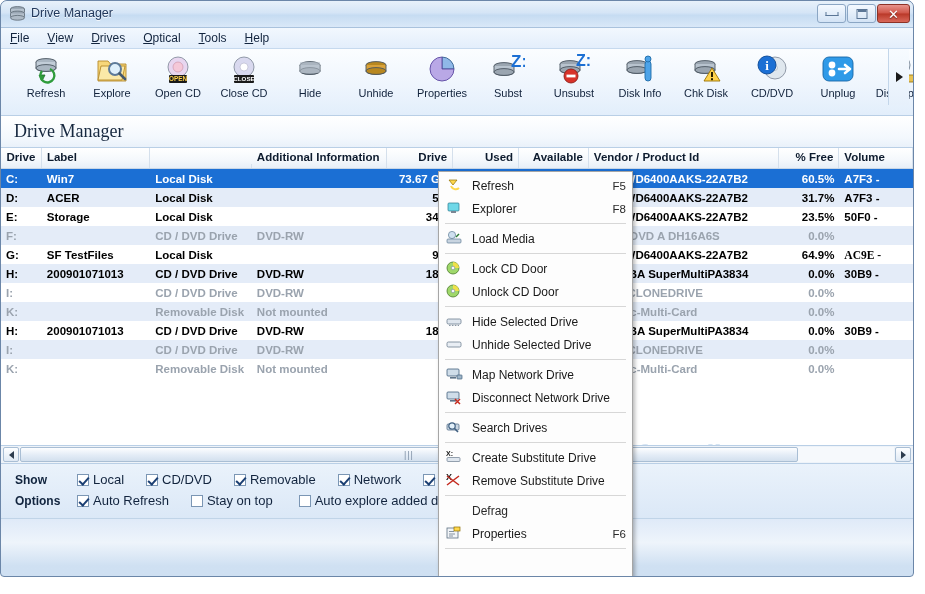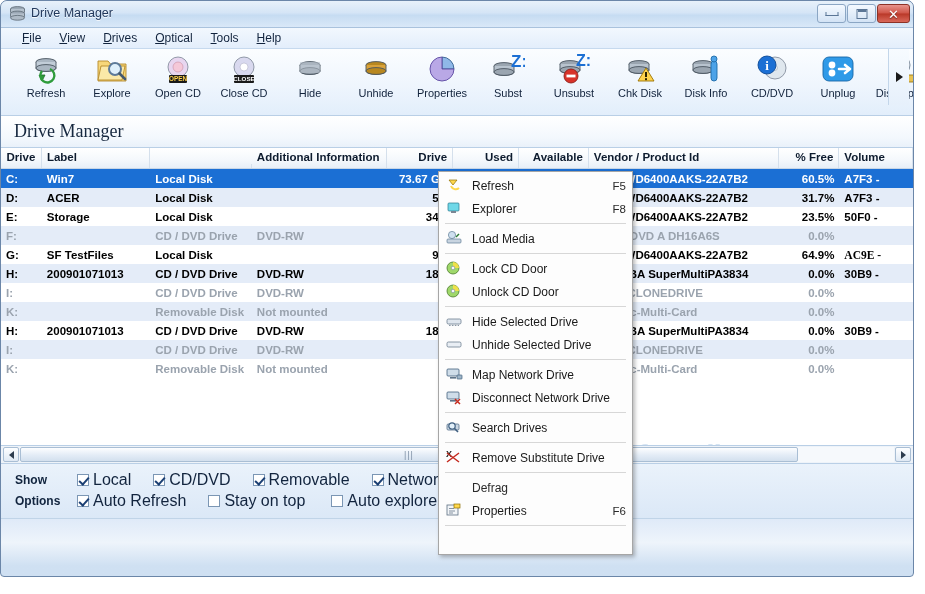--- a/index.html
+++ b/index.html
@@ -29,21 +29,21 @@
      background:linear-gradient(to bottom,#e8948c 0%,#cf5548 48%,#b93828 52%,#d9685a 100%);
      border-color:#8d3226;}
   .gl{position:absolute;left:50%;top:50%;transform:translate(-50%,-50%);}
   .gl.dash{width:11px;height:3px;border:1px solid #5b7696;border-top:none;background:none;}
   .gl.sq{width:9px;height:8px;border:1px solid #5b7696;box-shadow:inset 0 2px 0 #5b7696;}
   .gl.x{font-size:13px;font-weight:bold;color:#fff;line-height:1;
         text-shadow:0 1px 1px rgba(0,0,0,.45);}
 
   
   #menubar{height:20px;background:linear-gradient(to bottom,#f2f8fe,#e3eefb);
-    border-bottom:1px solid #c6d9ee;padding-left:12px;display:flex;align-items:center;}
+    border-bottom:1px solid #c6d9ee;padding-left:0;display:flex;align-items:center;}
   .menu-item{font-size:12px;color:#12243e;padding:2px 9px;white-space:nowrap;cursor:default;}
   .menu-item u{text-decoration:underline;}
 
   
   #toolbar{position:relative;height:62px;
     background:linear-gradient(to bottom,#fbfdff 0%,#eef5fd 58%,#e2eefb 100%);
     border-bottom:1px solid #b9cfe6;display:flex;align-items:flex-start;
     padding:4px 0 0 12px;overflow:hidden;}
   .tb-btn{width:66px;display:flex;flex-direction:column;align-items:center;cursor:default;
           flex:0 0 auto;}
@@ -101,21 +101,21 @@
   
   #options{height:49px;background:linear-gradient(to bottom,#eaf2fb,#dbe8f7);
     padding:5px 0 0 14px;}
   .optrow{display:flex;align-items:center;height:21px;}
   .optlbl{font-size:12px;font-weight:bold;color:#11243e;width:62px;flex:0 0 auto;}
   .cb{display:flex;align-items:center;margin-right:22px;cursor:default;flex:0 0 auto;}
   .box{width:12px;height:12px;background:#fff;border:1px solid #7b96b4;
     box-sizing:border-box;margin-right:4px;position:relative;flex:0 0 auto;}
   .box.on::after{content:"";position:absolute;left:3px;top:0px;width:4px;height:8px;
     border:solid #1b3f73;border-width:0 2px 2px 0;transform:rotate(42deg);}
-  .cbtxt{font-size:16px;color:#12243e;white-space:nowrap;}
+  .cbtxt{font-size:13px;color:#12243e;white-space:nowrap;}
 
   
   #footer{height:47px;background:linear-gradient(to bottom,#dfeaf8 0%,#eef4fb 50%,#cfe0f2 100%);
     display:flex;align-items:center;justify-content:center;border-top:1px solid #c0d4e8;}
   #footer-url{font-family:"Liberation Serif","DejaVu Serif",serif;font-size:14px;
     font-weight:bold;color:#0c1828;margin-left:180px;}
 
   
   #ctx{position:absolute;left:437px;top:170px;width:195px;background:#fdfdfd;
     border:1px solid #a6a6a6;box-shadow:2px 2px 4px rgba(0,0,0,.28);z-index:50;
@@ -241,38 +241,38 @@
             <path d="M3 11v6c0 1.9 4.5 3.4 10 3.4s10-1.5 10-3.4v-6" fill="#b8c3ce" stroke="#4a5560" stroke-width=".9"></path>
             <ellipse cx="13" cy="17" rx="10" ry="3.4" fill="#9aa5b0" stroke="#4a5560" stroke-width=".9"></ellipse>
             <text x="19" y="13" font-size="16" font-weight="bold" fill="#1b6fd4" font-family="Liberation Sans">Z:</text>
             <circle cx="14" cy="23" r="7" fill="#d8322a" stroke="#8d1f19" stroke-width=".9"></circle>
             <rect x="9.5" y="21.6" width="9" height="2.8" fill="#fff"></rect>
           </svg></div>
         <div class="tb-lbl">Unsubst</div>
       </div>
       <div class="tb-btn">
         <div class="tb-ico"><svg viewBox="0 0 34 32" width="34" height="32">
+            <ellipse cx="14" cy="11" rx="10" ry="3.4" fill="#9aa5b0" stroke="#4a5560" stroke-width=".9"></ellipse>
+            <path d="M4 11v6c0 1.9 4.5 3.4 10 3.4s10-1.5 10-3.4v-6" fill="#b8c3ce" stroke="#4a5560" stroke-width=".9"></path>
+            <ellipse cx="14" cy="17" rx="10" ry="3.4" fill="#9aa5b0" stroke="#4a5560" stroke-width=".9"></ellipse>
+            <rect x="22" y="8" width="6" height="20" rx="3" fill="#4da3e8" stroke="#1d6ba8" stroke-width=".9"></rect>
+            <circle cx="25" cy="6" r="3" fill="#4da3e8" stroke="#1d6ba8" stroke-width=".9"></circle>
+          </svg></div>
+        <div class="tb-lbl">Disk Info</div>
+      </div>
+      <div class="tb-btn">
+        <div class="tb-ico"><svg viewBox="0 0 34 32" width="34" height="32">
             <ellipse cx="16" cy="11" rx="10" ry="3.4" fill="#9aa5b0" stroke="#4a5560" stroke-width=".9"></ellipse>
             <path d="M6 11v6c0 1.9 4.5 3.4 10 3.4s10-1.5 10-3.4v-6" fill="#b8c3ce" stroke="#4a5560" stroke-width=".9"></path>
             <ellipse cx="16" cy="17" rx="10" ry="3.4" fill="#9aa5b0" stroke="#4a5560" stroke-width=".9"></ellipse>
             <path d="M23 15 l8 13 H15 z" fill="#ffd34d" stroke="#9a7200" stroke-width=".9"></path>
             <rect x="22" y="19" width="2" height="5" fill="#2b2200"></rect>
             <rect x="22" y="25.2" width="2" height="2" fill="#2b2200"></rect>
           </svg></div>
         <div class="tb-lbl">Chk Disk</div>
-      </div>
-      <div class="tb-btn">
-        <div class="tb-ico"><svg viewBox="0 0 34 32" width="34" height="32">
-            <ellipse cx="14" cy="11" rx="10" ry="3.4" fill="#9aa5b0" stroke="#4a5560" stroke-width=".9"></ellipse>
-            <path d="M4 11v6c0 1.9 4.5 3.4 10 3.4s10-1.5 10-3.4v-6" fill="#b8c3ce" stroke="#4a5560" stroke-width=".9"></path>
-            <ellipse cx="14" cy="17" rx="10" ry="3.4" fill="#9aa5b0" stroke="#4a5560" stroke-width=".9"></ellipse>
-            <rect x="22" y="8" width="6" height="20" rx="3" fill="#4da3e8" stroke="#1d6ba8" stroke-width=".9"></rect>
-            <circle cx="25" cy="6" r="3" fill="#4da3e8" stroke="#1d6ba8" stroke-width=".9"></circle>
-          </svg></div>
-        <div class="tb-lbl">Disk Info</div>
       </div>
       <div class="tb-btn">
         <div class="tb-ico"><svg viewBox="0 0 34 32" width="34" height="32">
             <circle cx="20" cy="15" r="11" fill="#dfe7ee" stroke="#7a8494" stroke-width=".8"></circle>
             <circle cx="20" cy="15" r="2.42" fill="#f4f7fb" stroke="#9aa4b2" stroke-width=".6"></circle>
             <circle cx="12" cy="12" r="9" fill="#1b6fd4" stroke="#0d4a95" stroke-width=".9"></circle>
             <text x="12" y="17" font-size="13" font-weight="bold" fill="#fff" text-anchor="middle" font-family="Liberation Serif">i</text>
           </svg></div>
         <div class="tb-lbl">CD/DVD</div>
       </div>
@@ -598,20 +598,28 @@
             <rect x="2" y="5" width="12" height="6" rx="1.2" fill="#c9d6e2" stroke="#56708a" stroke-width=".8"></rect>
             <circle cx="7" cy="7" r="3.2" fill="#e2f0fa" stroke="#3f5f80" stroke-width="1.2"></circle>
             <line x1="9.3" y1="9.3" x2="13" y2="13" stroke="#3f5f80" stroke-width="1.6"></line>
           </svg></span>
         <span class="tx">Search Drives</span>
         <span class="sc"></span>
       </div>
       <div class="csep"></div>
       <div class="ci">
         <span class="ic"><svg viewBox="0 0 18 16" width="18" height="16">
+            <text x="1" y="7" font-size="7" font-weight="bold" fill="#1a1a1a" font-family="Liberation Sans">X:</text>
+            <rect x="2" y="8.5" width="13" height="4" rx="1" fill="#dfe6ee" stroke="#6c7d8f" stroke-width=".7"></rect>
+          </svg></span>
+        <span class="tx">Create Substitute Drive</span>
+        <span class="sc"></span>
+      </div>
+      <div class="ci">
+        <span class="ic"><svg viewBox="0 0 18 16" width="18" height="16">
             <text x="1" y="8" font-size="9" font-weight="bold" fill="#1a1a1a" font-family="Liberation Sans">X</text>
             <path d="M2 4 l12 9 M14 4 l-12 9" stroke="#c42b20" stroke-width="1.5"></path>
           </svg></span>
         <span class="tx">Remove Substitute Drive</span>
         <span class="sc"></span>
       </div>
       <div class="csep"></div>
       <div class="ci dis">
         <span class="ic"></span>
         <span class="tx">Defrag</span>

